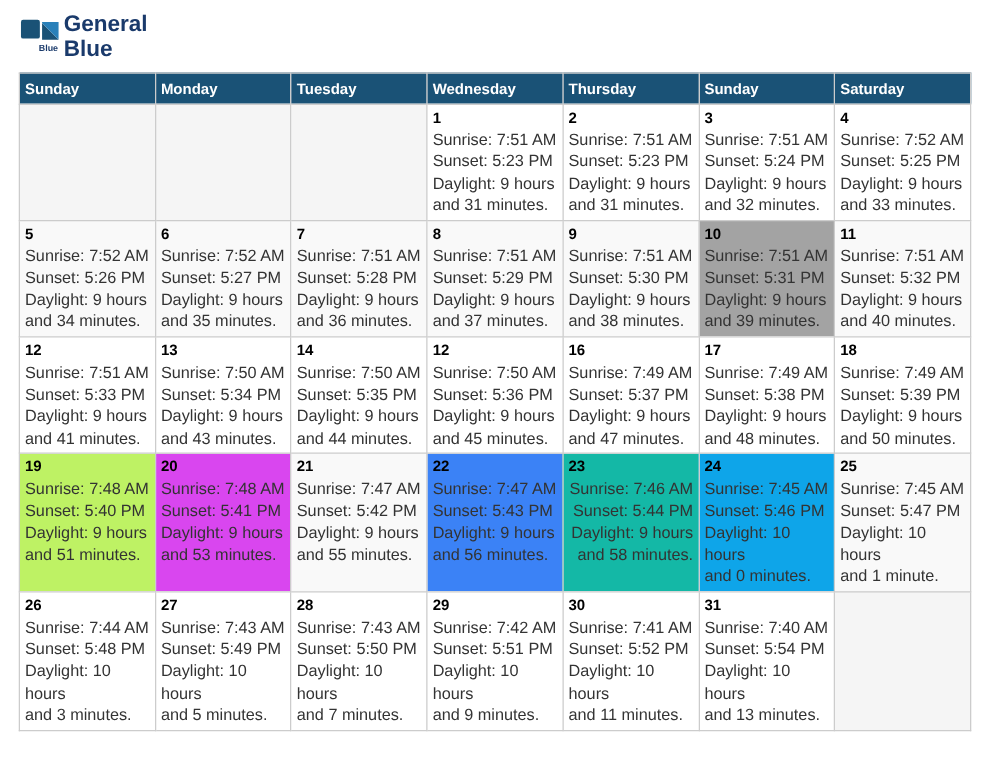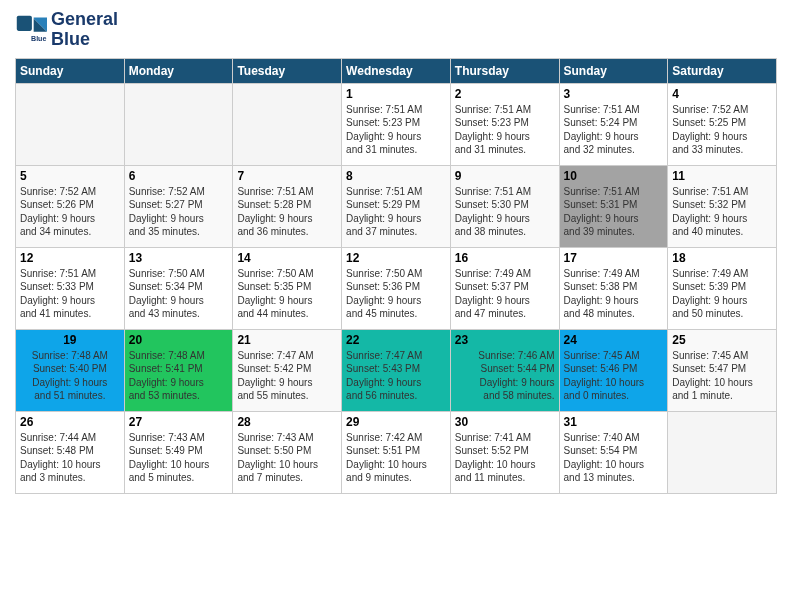--- a/index.html
+++ b/index.html
@@ -78,21 +78,21 @@
     td.empty {
       background: #f5f5f5;
     }
     .day-number {
       font-weight: bold;
       font-size: 12px;
       margin-bottom: 2px;
       color: #000;
     }
     .day-info {
-      font-size: 10px;
+      font-size: 13px;
       line-height: 1.35;
       color: #333;
     }
     tr:nth-child(even) td:not(.empty) {
       background: #fafafa;
     }
   </style>
 </head>
 <body>
 
@@ -262,42 +262,42 @@
           </td>
           <td>
             <div class="day-number">18</div>
             <div class="day-info" style="white-space: pre-line;">Sunrise: 7:49 AM
 Sunset: 5:39 PM
 Daylight: 9 hours
 and 50 minutes.</div>
           </td>
         </tr>
         <tr>
-          <td style="background: #0ea5e9; text-align: center;">
+          <td style="background: #bef264;">
             <div class="day-number">19</div>
             <div class="day-info" style="white-space: pre-line;">Sunrise: 7:48 AM
 Sunset: 5:40 PM
 Daylight: 9 hours
 and 51 minutes.</div>
           </td>
-          <td style="background: #22c55e;">
+          <td style="background: #d946ef;">
             <div class="day-number">20</div>
             <div class="day-info" style="white-space: pre-line;">Sunrise: 7:48 AM
 Sunset: 5:41 PM
 Daylight: 9 hours
 and 53 minutes.</div>
           </td>
           <td style="background: rgb(249, 249, 249);">
             <div class="day-number">21</div>
             <div class="day-info" style="white-space: pre-line;">Sunrise: 7:47 AM
 Sunset: 5:42 PM
 Daylight: 9 hours
 and 55 minutes.</div>
           </td>
-          <td style="background: #14b8a6; margin-top: 36px;">
+          <td style="background: #3b82f6; margin-top: 36px;">
             <div class="day-number">22</div>
             <div class="day-info" style="white-space: pre-line;">Sunrise: 7:47 AM
 Sunset: 5:43 PM
 Daylight: 9 hours
 and 56 minutes.</div>
           </td>
           <td style="background: #14b8a6;">
             <div class="day-number">23</div>
             <div class="day-info" style="white-space: pre-line; text-align: right;">Sunrise: 7:46 AM
 Sunset: 5:44 PM

